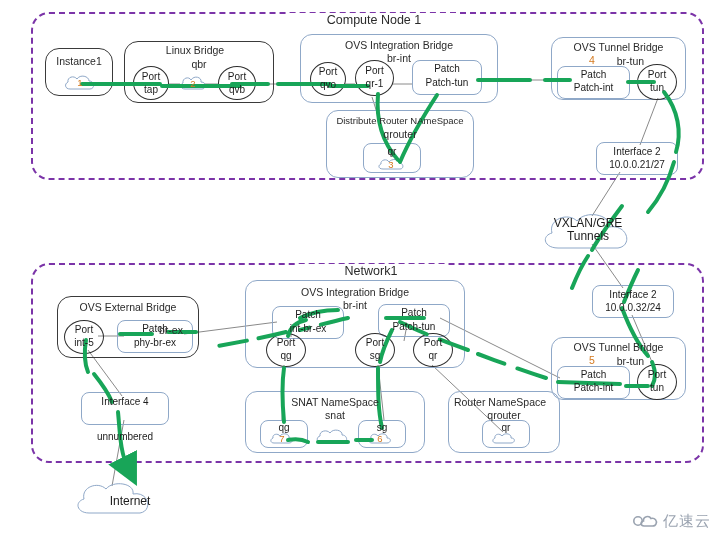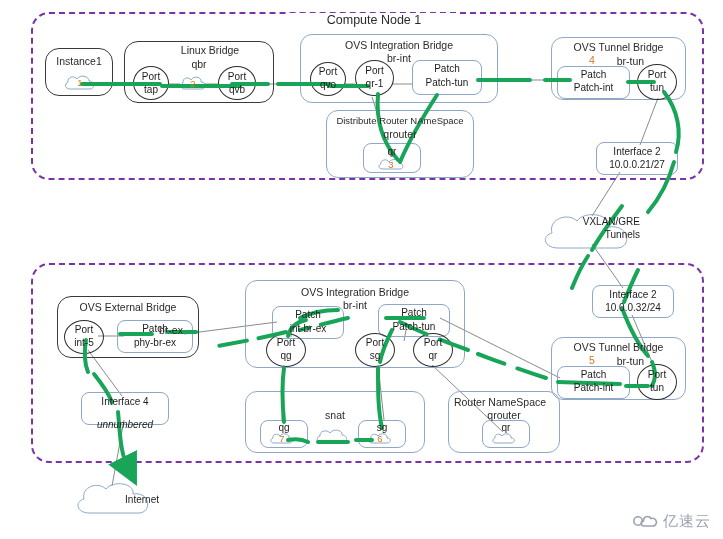--- a/index.html
+++ b/index.html
@@ -81,23 +81,23 @@
   .cloud svg { display: block; }
   .cloudnum {
     position: absolute;
     font-size: 9.5px;
     color: #d4791f;
     text-align: center;
     white-space: nowrap;
   }
   .cloudtext {
     position: absolute;
-    font-size: 10px;
+    font-size: 12px;
     color: #1c1c1c;
-    text-align: right;
+    text-align: center;
     white-space: nowrap;
   }
   
   .stepnum {
     position: absolute;
     font-size: 10.5px;
     color: #d4791f;
     white-space: nowrap;
   }
   
@@ -189,21 +189,21 @@
   <div class="rbox" style="left:45px; top:48px; width:68px; height:48px;"></div>
   <div class="boxlabel" style="left:45px; top:55px; width:68px;text-align:center;">Instance1</div>
   <div class="cloud" style="left:62px; top:73px;">
     <svg width="36" height="20" viewBox="0 0 36 20">
       <path d="M8,16 C3,16 2,11 6,9 C5,4 12,2 15,6 C18,1 27,3 27,8 C33,8 33,16 28,16 Z" fill="none" stroke="#8fa8c8" stroke-width="1"></path>
     </svg>
   </div>
   <div class="cloudnum" style="left:62px; top:77px; width:36px;">1</div>
 
   <div class="rbox" style="left:124px; top:41px; width:150px; height:62px;"></div>
-  <div class="boxlabel" style="left:135px; top:44px; width:150px;">Linux  Bridge</div>
+  <div class="boxlabel" style="left:120px; top:44px; width:150px;">Linux  Bridge</div>
   <div class="boxlabel" style="left:124px; top:58px; width:150px;">qbr</div>
 
   <div class="ell" style="left:133px; top:66px; width:36px; height:34px;"></div>
   <div class="elltext" style="left:133px; top:71px; width:36px;">Port</div>
   <div class="elltext" style="left:133px; top:84px; width:36px;">tap</div>
 
   <div class="cloud" style="left:178px; top:74px;">
     <svg width="30" height="19" viewBox="0 0 30 19">
       <path d="M7,15 C2,15 2,10 5,9 C4,4 11,2 13,6 C16,1 24,3 23,8 C29,8 28,15 24,15 Z" fill="none" stroke="#8fa8c8" stroke-width="1"></path>
     </svg>
@@ -261,20 +261,21 @@
 
   <div class="cloud" style="left:536px; top:208px;">
     <svg width="104" height="44" viewBox="0 0 104 44">
       <path d="M22,40 C8,40 5,28 16,25 C12,11 32,4 41,13 C49,2 75,6 73,19 C92,16 97,38 82,40 Z" fill="none" stroke="#8fa8c8" stroke-width="1"></path>
     </svg>
   </div>
   <div class="cloudtext" style="left:536px; top:216px; width:104px;">VXLAN/GRE</div>
   <div class="cloudtext" style="left:536px; top:229px; width:104px;">Tunnels</div>
 
   <div class="zone" style="left:31px; top:263px; width:673px; height:200px;"></div>
+  <div class="zone-title" style="left:295px; top:264px; width:140px;">Network1</div>
 
   <div class="rbox" style="left:57px; top:296px; width:142px; height:62px;"></div>
   <div class="boxlabel" style="left:57px; top:301px; width:142px;">OVS External Bridge</div>
   <div class="boxlabel" style="left:57px; top:324px; width:142px;margin-left:43px;">br-ex</div>
 
   <div class="ell" style="left:64px; top:320px; width:40px; height:34px;"></div>
   <div class="elltext" style="left:64px; top:324px; width:40px;">Port</div>
   <div class="elltext" style="left:64px; top:337px; width:40px;">int-5</div>
 
   <div class="rbox blue-sm" style="left:117px; top:320px; width:76px; height:33px;"></div>
@@ -299,20 +300,21 @@
 
   <div class="ell" style="left:355px; top:333px; width:40px; height:34px;"></div>
   <div class="elltext" style="left:355px; top:337px; width:40px;">Port</div>
   <div class="elltext" style="left:355px; top:350px; width:40px;">sg</div>
 
   <div class="ell" style="left:413px; top:333px; width:40px; height:34px;"></div>
   <div class="elltext" style="left:413px; top:337px; width:40px;">Port</div>
   <div class="elltext" style="left:413px; top:350px; width:40px;">qr</div>
 
   <div class="rbox blue" style="left:245px; top:391px; width:180px; height:62px;"></div>
+  <div class="boxlabel" style="left:245px; top:396px; width:180px;">SNAT NameSpace</div>
   <div class="boxlabel" style="left:245px; top:409px; width:180px;">snat</div>
 
   <div class="rbox blue-sm" style="left:260px; top:420px; width:48px; height:28px;"></div>
   <div class="elltext" style="left:260px; top:422px; width:48px;">qg</div>
   <div class="cloud" style="left:268px; top:432px;">
     <svg width="28" height="14" viewBox="0 0 28 14">
       <path d="M6,11 C2,11 2,7 5,6 C4,2 10,1 12,4 C15,0 22,2 21,6 C26,6 25,11 21,11 Z" fill="none" stroke="#8fa8c8" stroke-width="1"></path>
     </svg>
   </div>
   <div class="cloudnum" style="left:268px; top:433px; width:28px;">7</div>
@@ -355,28 +357,28 @@
   <div class="rbox blue-sm" style="left:557px; top:366px; width:73px; height:33px;"></div>
   <div class="elltext" style="left:557px; top:369px; width:73px;">Patch</div>
   <div class="elltext" style="left:557px; top:382px; width:73px;">Patch-int</div>
 
   <div class="ell" style="left:637px; top:364px; width:40px; height:36px;"></div>
   <div class="elltext" style="left:637px; top:369px; width:40px;">Port</div>
   <div class="elltext" style="left:637px; top:382px; width:40px;">tun</div>
 
   <div class="rbox blue-sm" style="left:81px; top:392px; width:88px; height:33px;"></div>
   <div class="elltext" style="left:81px; top:396px; width:88px;">Interface 4</div>
-  <div class="elltext" style="left:81px; top:419px; width:88px;font-style:italic;">unnumbered</div>
+  <div class="elltext" style="left:81px; top:431px; width:88px;">unnumbered</div>
 
   <div class="cloud" style="left:71px; top:478px;">
     <svg width="88" height="40" viewBox="0 0 88 40">
       <path d="M18,35 C6,35 3,24 13,21 C10,9 27,3 35,11 C42,2 64,5 62,16 C78,13 82,33 69,35 Z" fill="none" stroke="#8fa8c8" stroke-width="1"></path>
     </svg>
   </div>
-  <div class="cloudtext" style="left:71px; top:494px; width:88px;">Internet</div>
+  <div class="cloudtext" style="left:86px; top:494px; width:88px;">Internet</div>
 
   <svg id="greenlines" viewBox="0 0 723 539">
     <defs>
       <marker id="greenarrow" markerWidth="8" markerHeight="8" refX="3" refY="4" orient="auto">
         <path d="M0,0 L8,4 L0,8 z" fill="#18a558"></path>
       </marker>
     </defs>
     <g stroke="#18a558" stroke-width="4" fill="none" stroke-linecap="round">
 
       <path d="M82,84 L160,84"></path>

